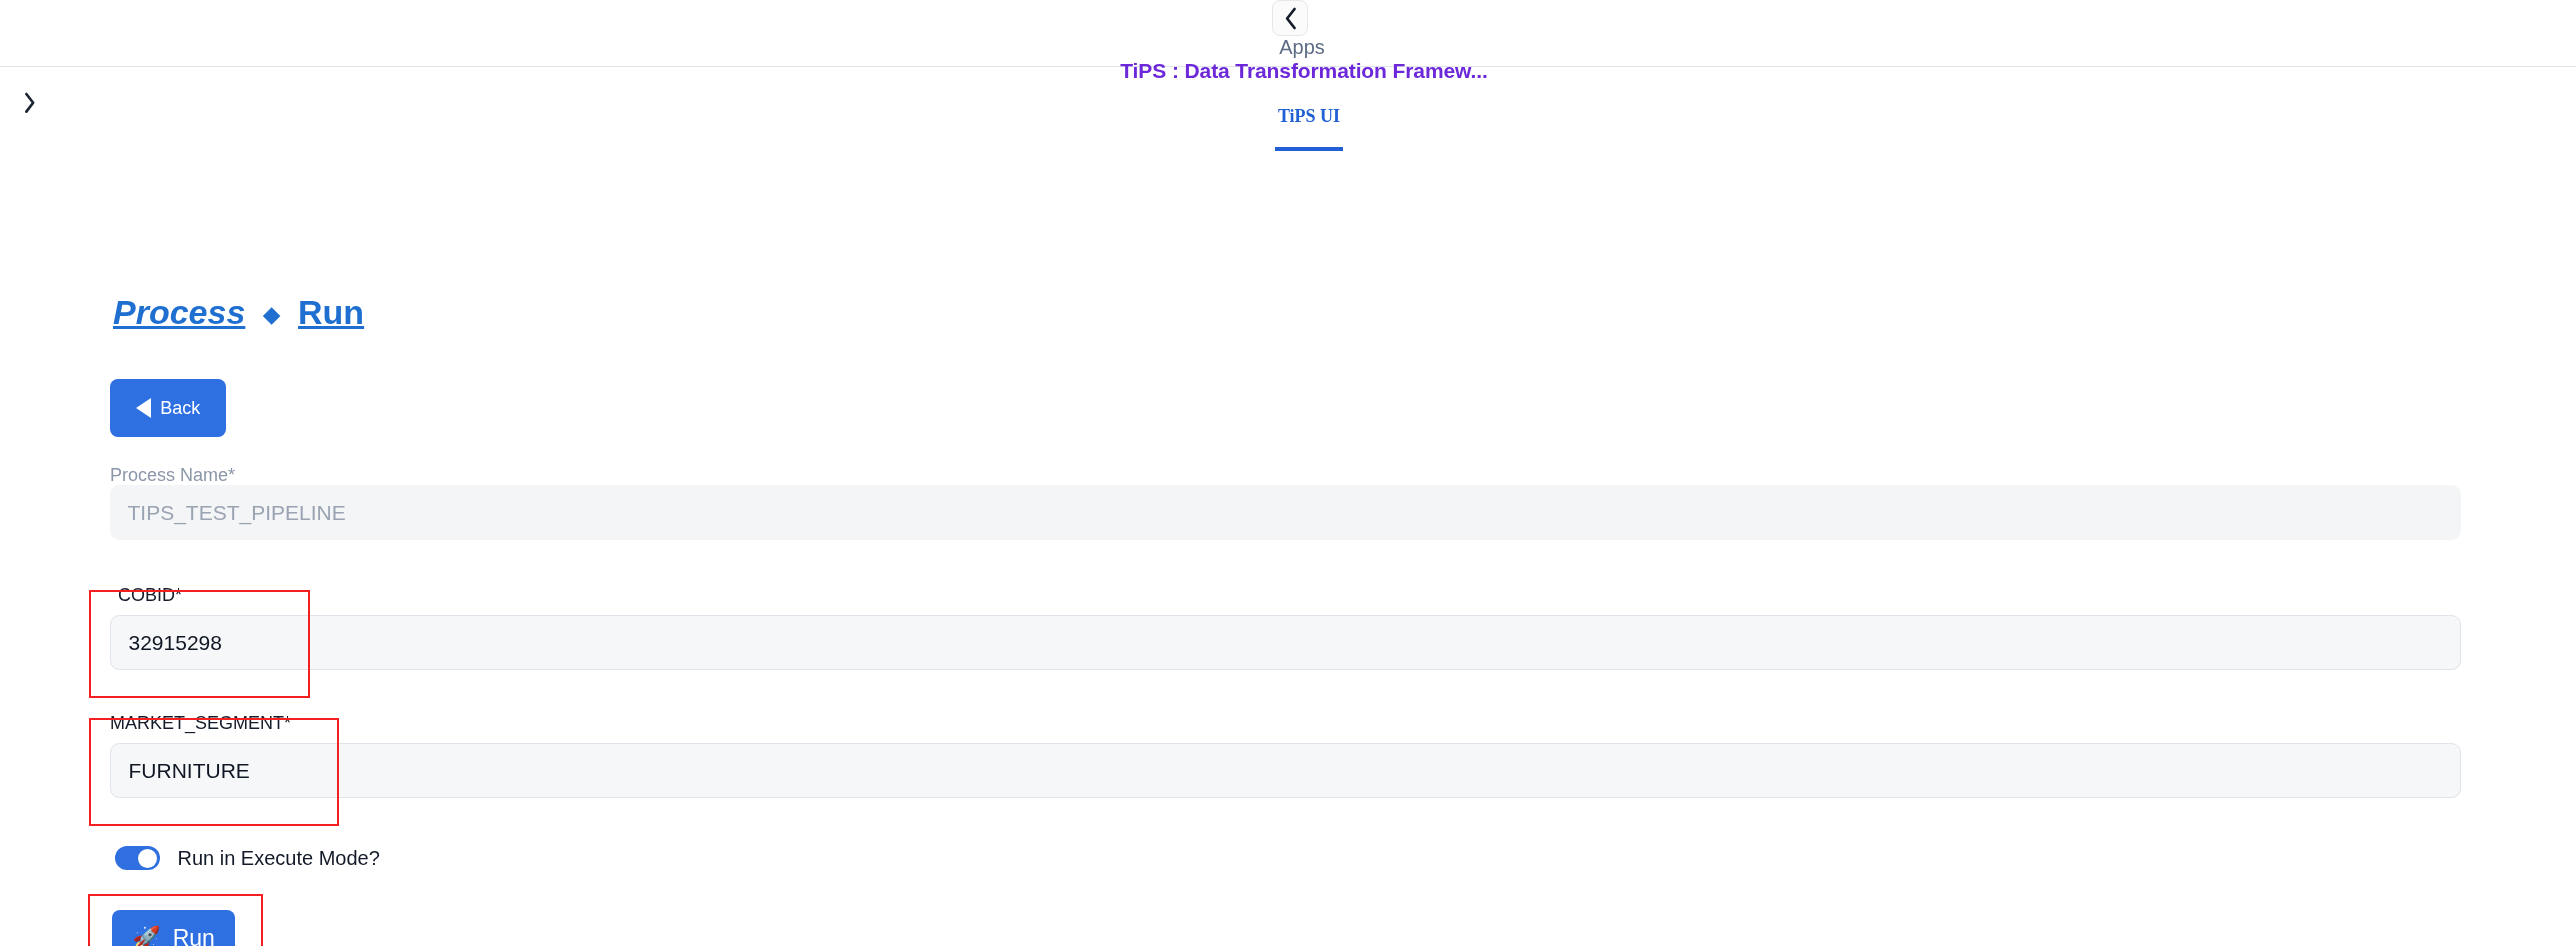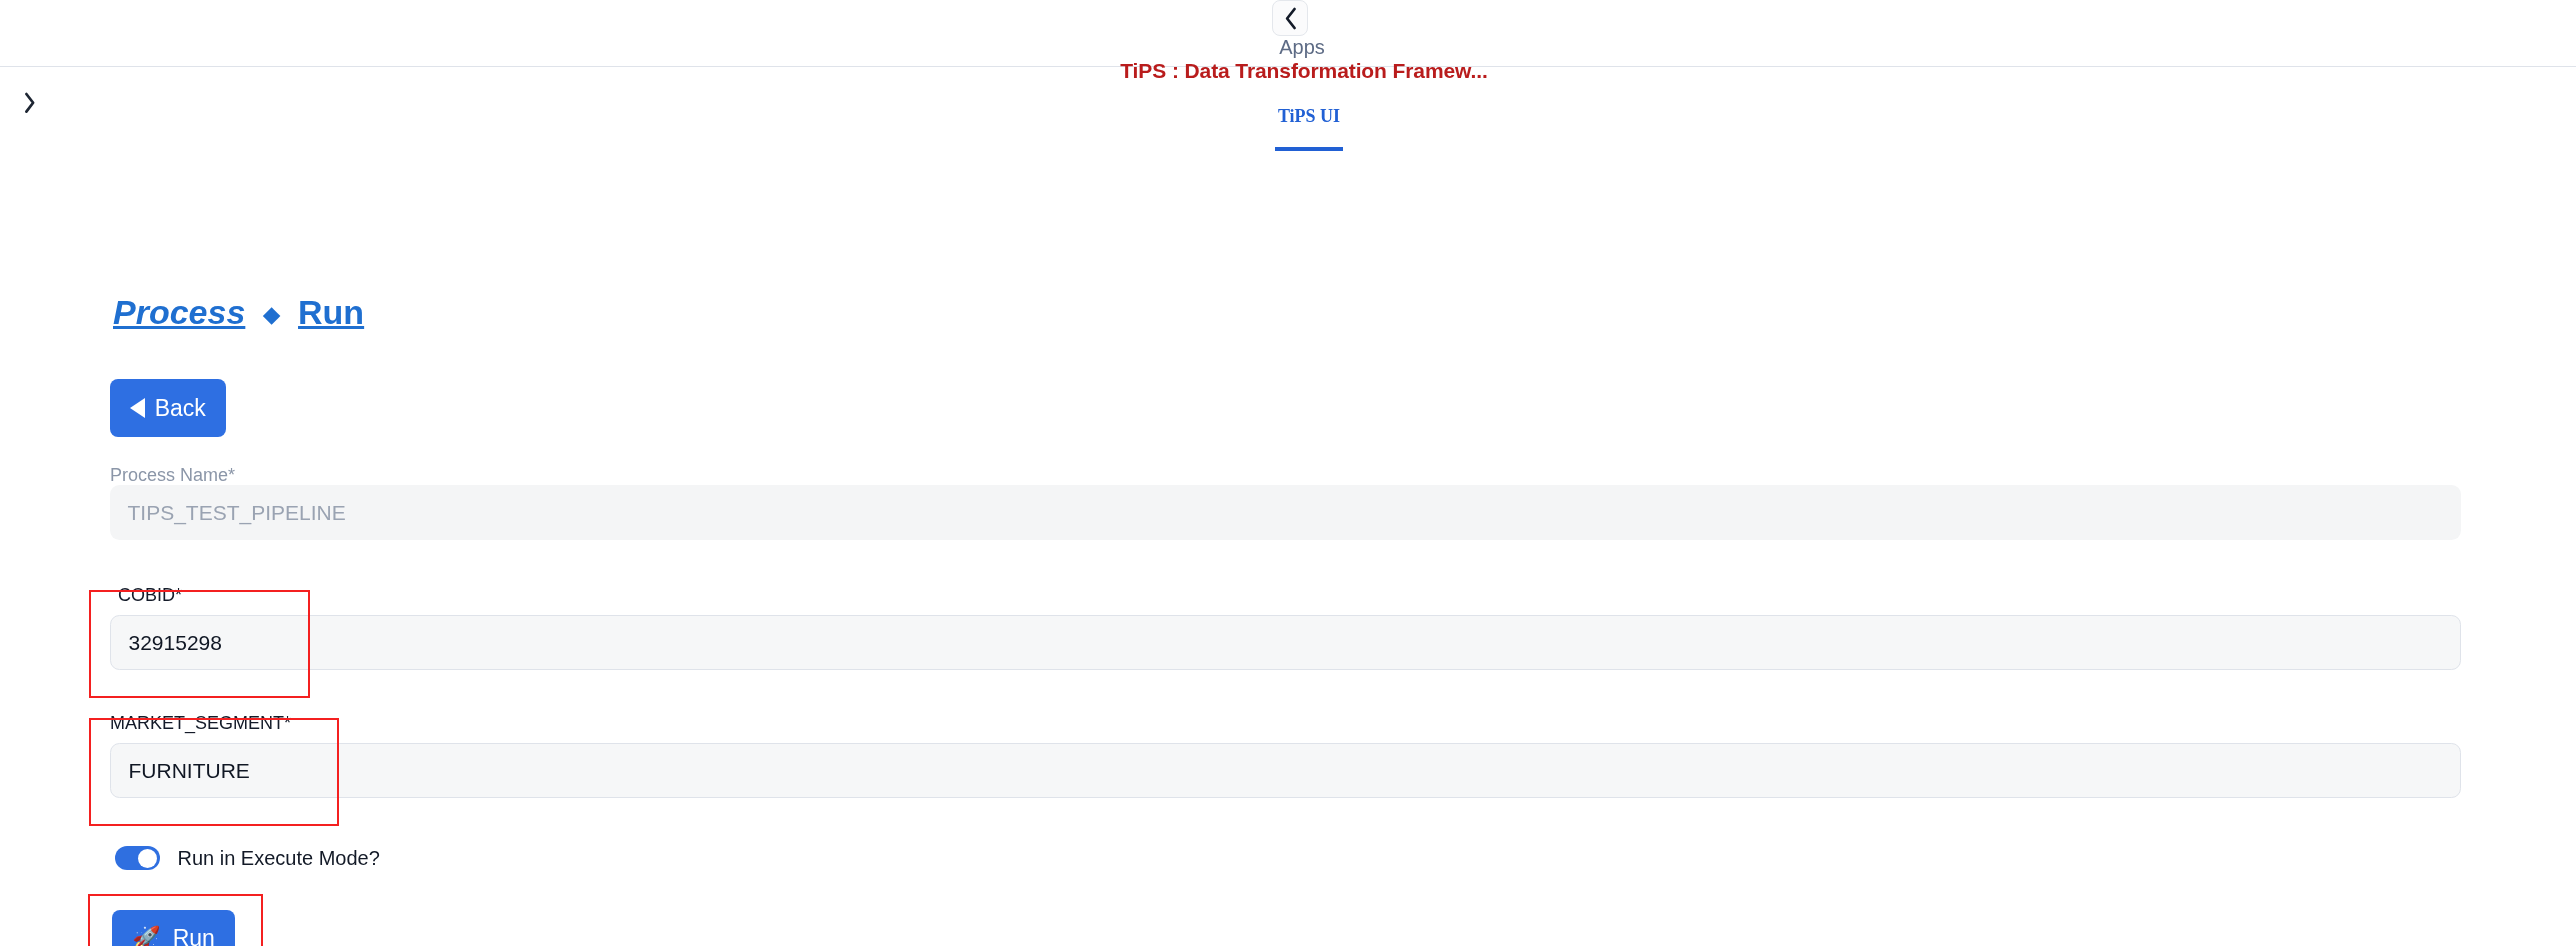--- a/index.html
+++ b/index.html
@@ -37,21 +37,21 @@
   .crumb-apps {
     margin-left: 24px;
     font-size: 20px;
     color: #5d6b85;
     cursor: pointer;
     white-space: nowrap;
   }
   .crumb-app-title {
     margin-left: 28px;
     font-size: 21px;
-    color: #b91c1c;
+    color: #6d28d9;
     font-weight: 700;
     white-space: nowrap;
     letter-spacing: -0.1px;
   }
   .tabs {
     margin-left: 38px;
     height: 67px;
     display: flex;
     align-items: center;
   }
@@ -176,21 +176,21 @@
   }
   .back-button .tri {
     width: 0; height: 0;
     border-top: 10px solid transparent;
     border-bottom: 10px solid transparent;
     border-right: 15px solid #ffffff;
     flex: 0 0 auto;
   }
   .back-button .lbl {
     font-family: "Liberation Sans", sans-serif;
-    font-size: 23px;
+    font-size: 18px;
     color: #ffffff;
   }
 
   
   .field { position: absolute; left: 0; }
   .field-label {
     font-size: 18px;
     white-space: nowrap;
   }
   .field-label.muted { color: #8b96a8; }

